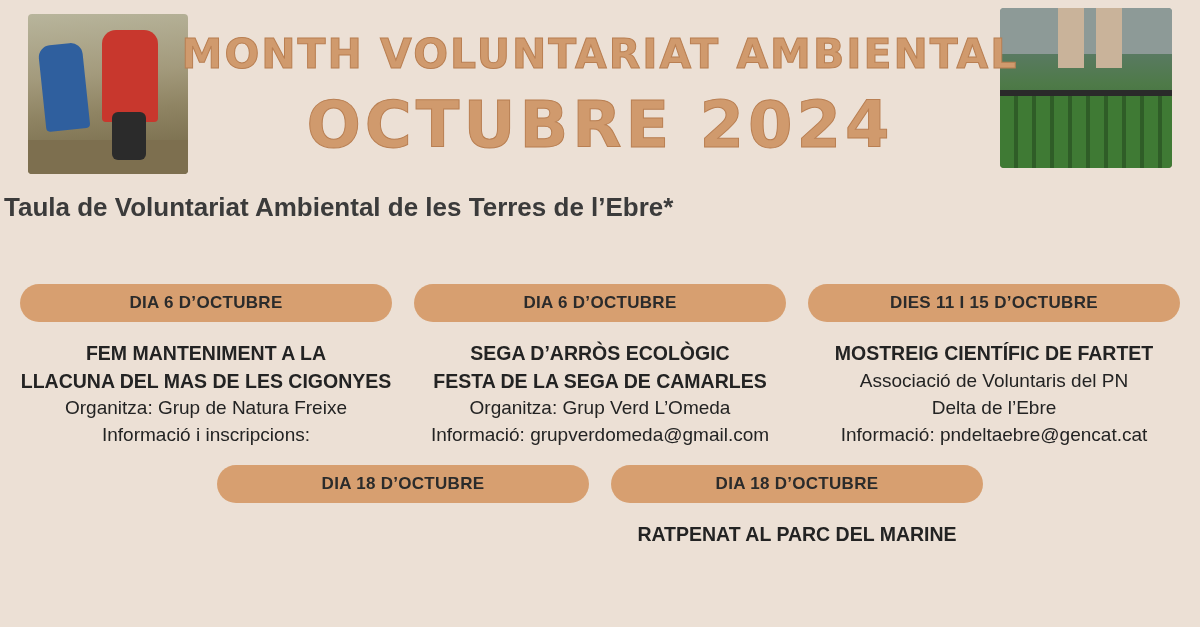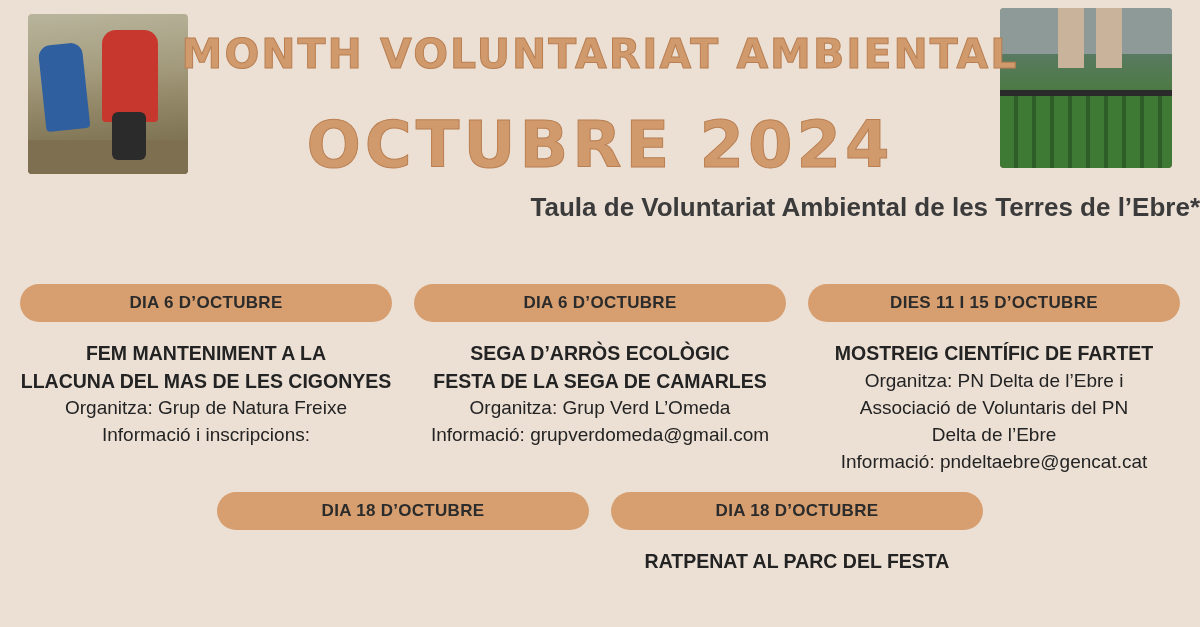--- a/index.html
+++ b/index.html
@@ -116,35 +116,35 @@
     font-weight: bold;
     font-size: 41px;
     letter-spacing: 2px;
     color: #d09a6d;
     -webkit-text-stroke: 1px #b97f52;
   }
   .title-year {
     position: absolute;
     left: 0;
     right: 0;
-    top: 108px;
+    top: 88px;
     text-align: center;
     font-family: "DejaVu Sans", sans-serif;
     font-weight: bold;
     font-size: 64px;
     letter-spacing: 4px;
     color: #d09a6d;
     -webkit-text-stroke: 1px #b97f52;
   }
   .subtitle {
     position: absolute;
     left: 4px;
     right: 0;
     top: 192px;
-    text-align: right;
+    text-align: left;
     font-size: 26px;
     font-weight: bold;
     color: #3b3b3b;
   }
 
   
   .row {
     display: flex;
     justify-content: center;
     gap: 22px;
@@ -228,32 +228,31 @@
       <span class="line strong">FESTA DE LA SEGA DE CAMARLES</span>
       <span class="line">Organitza: Grup Verd L’Omeda</span>
       <span class="line">Informació: grupverdomeda@gmail.com</span>
     </div>
   </div>
 
   <div class="card">
     <div class="pill">DIES 11 I 15 D’OCTUBRE</div>
     <div class="card-body">
       <span class="line strong">MOSTREIG CIENTÍFIC DE FARTET</span>
-      <span class="line">Organitza: PN Delta de l’Ebre i</span>
       <span class="line">Associació de Voluntaris del PN</span>
       <span class="line">Delta de l’Ebre</span>
       <span class="line">Informació: pndeltaebre@gencat.cat</span>
     </div>
   </div>
 </div>
 
 <div class="row row-2">
   <div class="card narrow">
     <div class="pill">DIA 18 D’OCTUBRE</div>
   </div>
 
   <div class="card narrow">
     <div class="pill">DIA 18 D’OCTUBRE</div>
     <div class="card-body">
-      <span class="line strong">RATPENAT AL PARC DEL FESTA</span>
+      <span class="line strong">RATPENAT AL PARC DEL MARINE</span>
     </div>
   </div>
 </div>
 
 </body></html>

